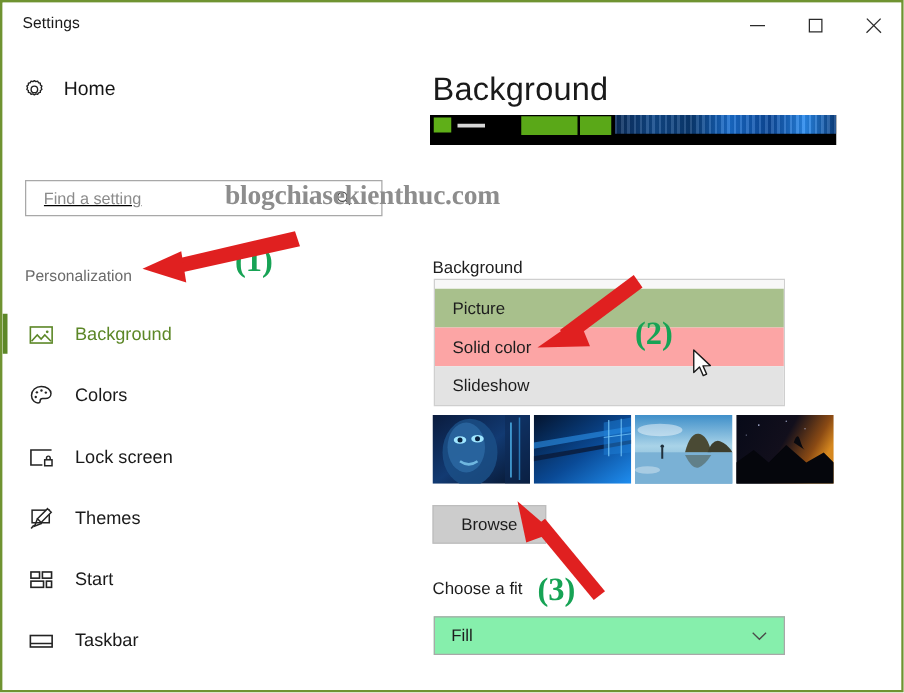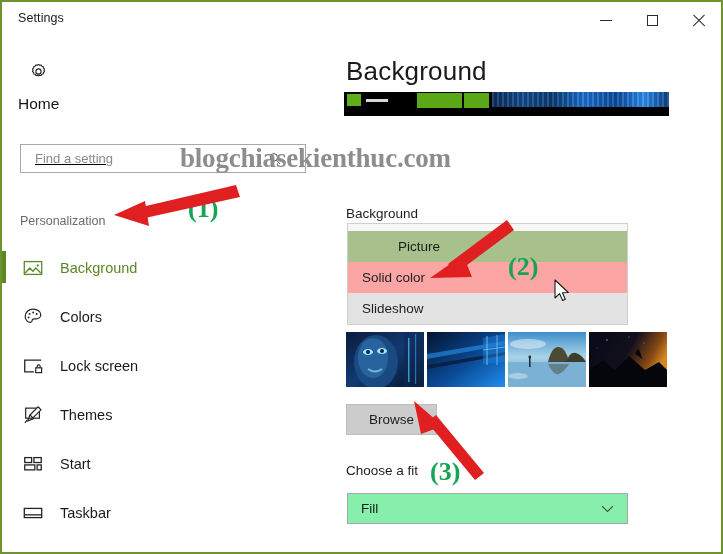--- a/index.html
+++ b/index.html
@@ -44,21 +44,21 @@
   .glyph-close:before{transform:rotate(45deg);}
   .glyph-close:after{transform:rotate(-45deg);}
 
   
   .leftpane{
     position:absolute;left:0;top:36px;width:330px;height:516px;
     background:#ffffff;
   }
   .home-row{
     position:absolute;left:16px;top:24px;
-    display:flex;align-items:center;gap:14px;flex-direction:column;
+    display:flex;align-items:center;gap:14px;
   }
   .home-label{font-size:15.5px;color:#151515;}
   .gear{width:19px;height:19px;display:block;}
 
   .searchbox{
     position:absolute;left:18px;top:106px;
     width:286px;height:29px;
     border:1px solid #a8a8a8;
     background:#ffffff;
     box-sizing:border-box;
@@ -132,21 +132,21 @@
   .dd-open{
     position:absolute;left:15px;top:185px;width:281px;
     border:1px solid #cfcfcf;background:#ffffff;box-sizing:border-box;
   }
   .dd-strip{height:7px;background:#f7f7f7;}
   .dd-opt{
     height:31px;display:flex;align-items:center;
     font-size:13.5px;color:#1d1d1d;box-sizing:border-box;
   }
   .dd-opt .otext{margin-left:14px;}
-  .dd-opt.sel{background:#a8c08c;padding-left:36px;}
+  .dd-opt.sel{background:#a8c08c;}
   .dd-opt.alt1{background:#fca5a5;}
   .dd-opt.alt2{background:#e3e3e3;}
 
   
   .thumbs{
     position:absolute;left:14px;top:294px;
     display:flex;gap:3px;
   }
   .thumb{width:78px;height:55px;overflow:hidden;position:relative;display:block;}
 
@@ -170,21 +170,21 @@
     border:1px solid #a8a8a8;background:#86efac;box-sizing:border-box;
     display:flex;align-items:center;cursor:default;
   }
   .fit-dd .fval{margin-left:13px;font-size:13.5px;color:#1d1d1d;}
   .chev{position:absolute;right:13px;top:11px;width:13px;height:8px;display:block;}
 
   
   .wm{
     position:absolute;left:178px;top:141px;
     font-family:"Liberation Serif", serif;
-    font-weight:bold;font-size:27px;color:#8d8d8d;
+    font-weight:bold;font-size:22px;color:#8d8d8d;
     letter-spacing:-.2px;white-space:nowrap;
     pointer-events:none;
   }
   .ann-num{
     position:absolute;
     font-family:"Liberation Serif", serif;
     font-weight:bold;font-size:26px;color:#17a355;
     pointer-events:none;
   }
   .ann1{left:186px;top:192px;}

